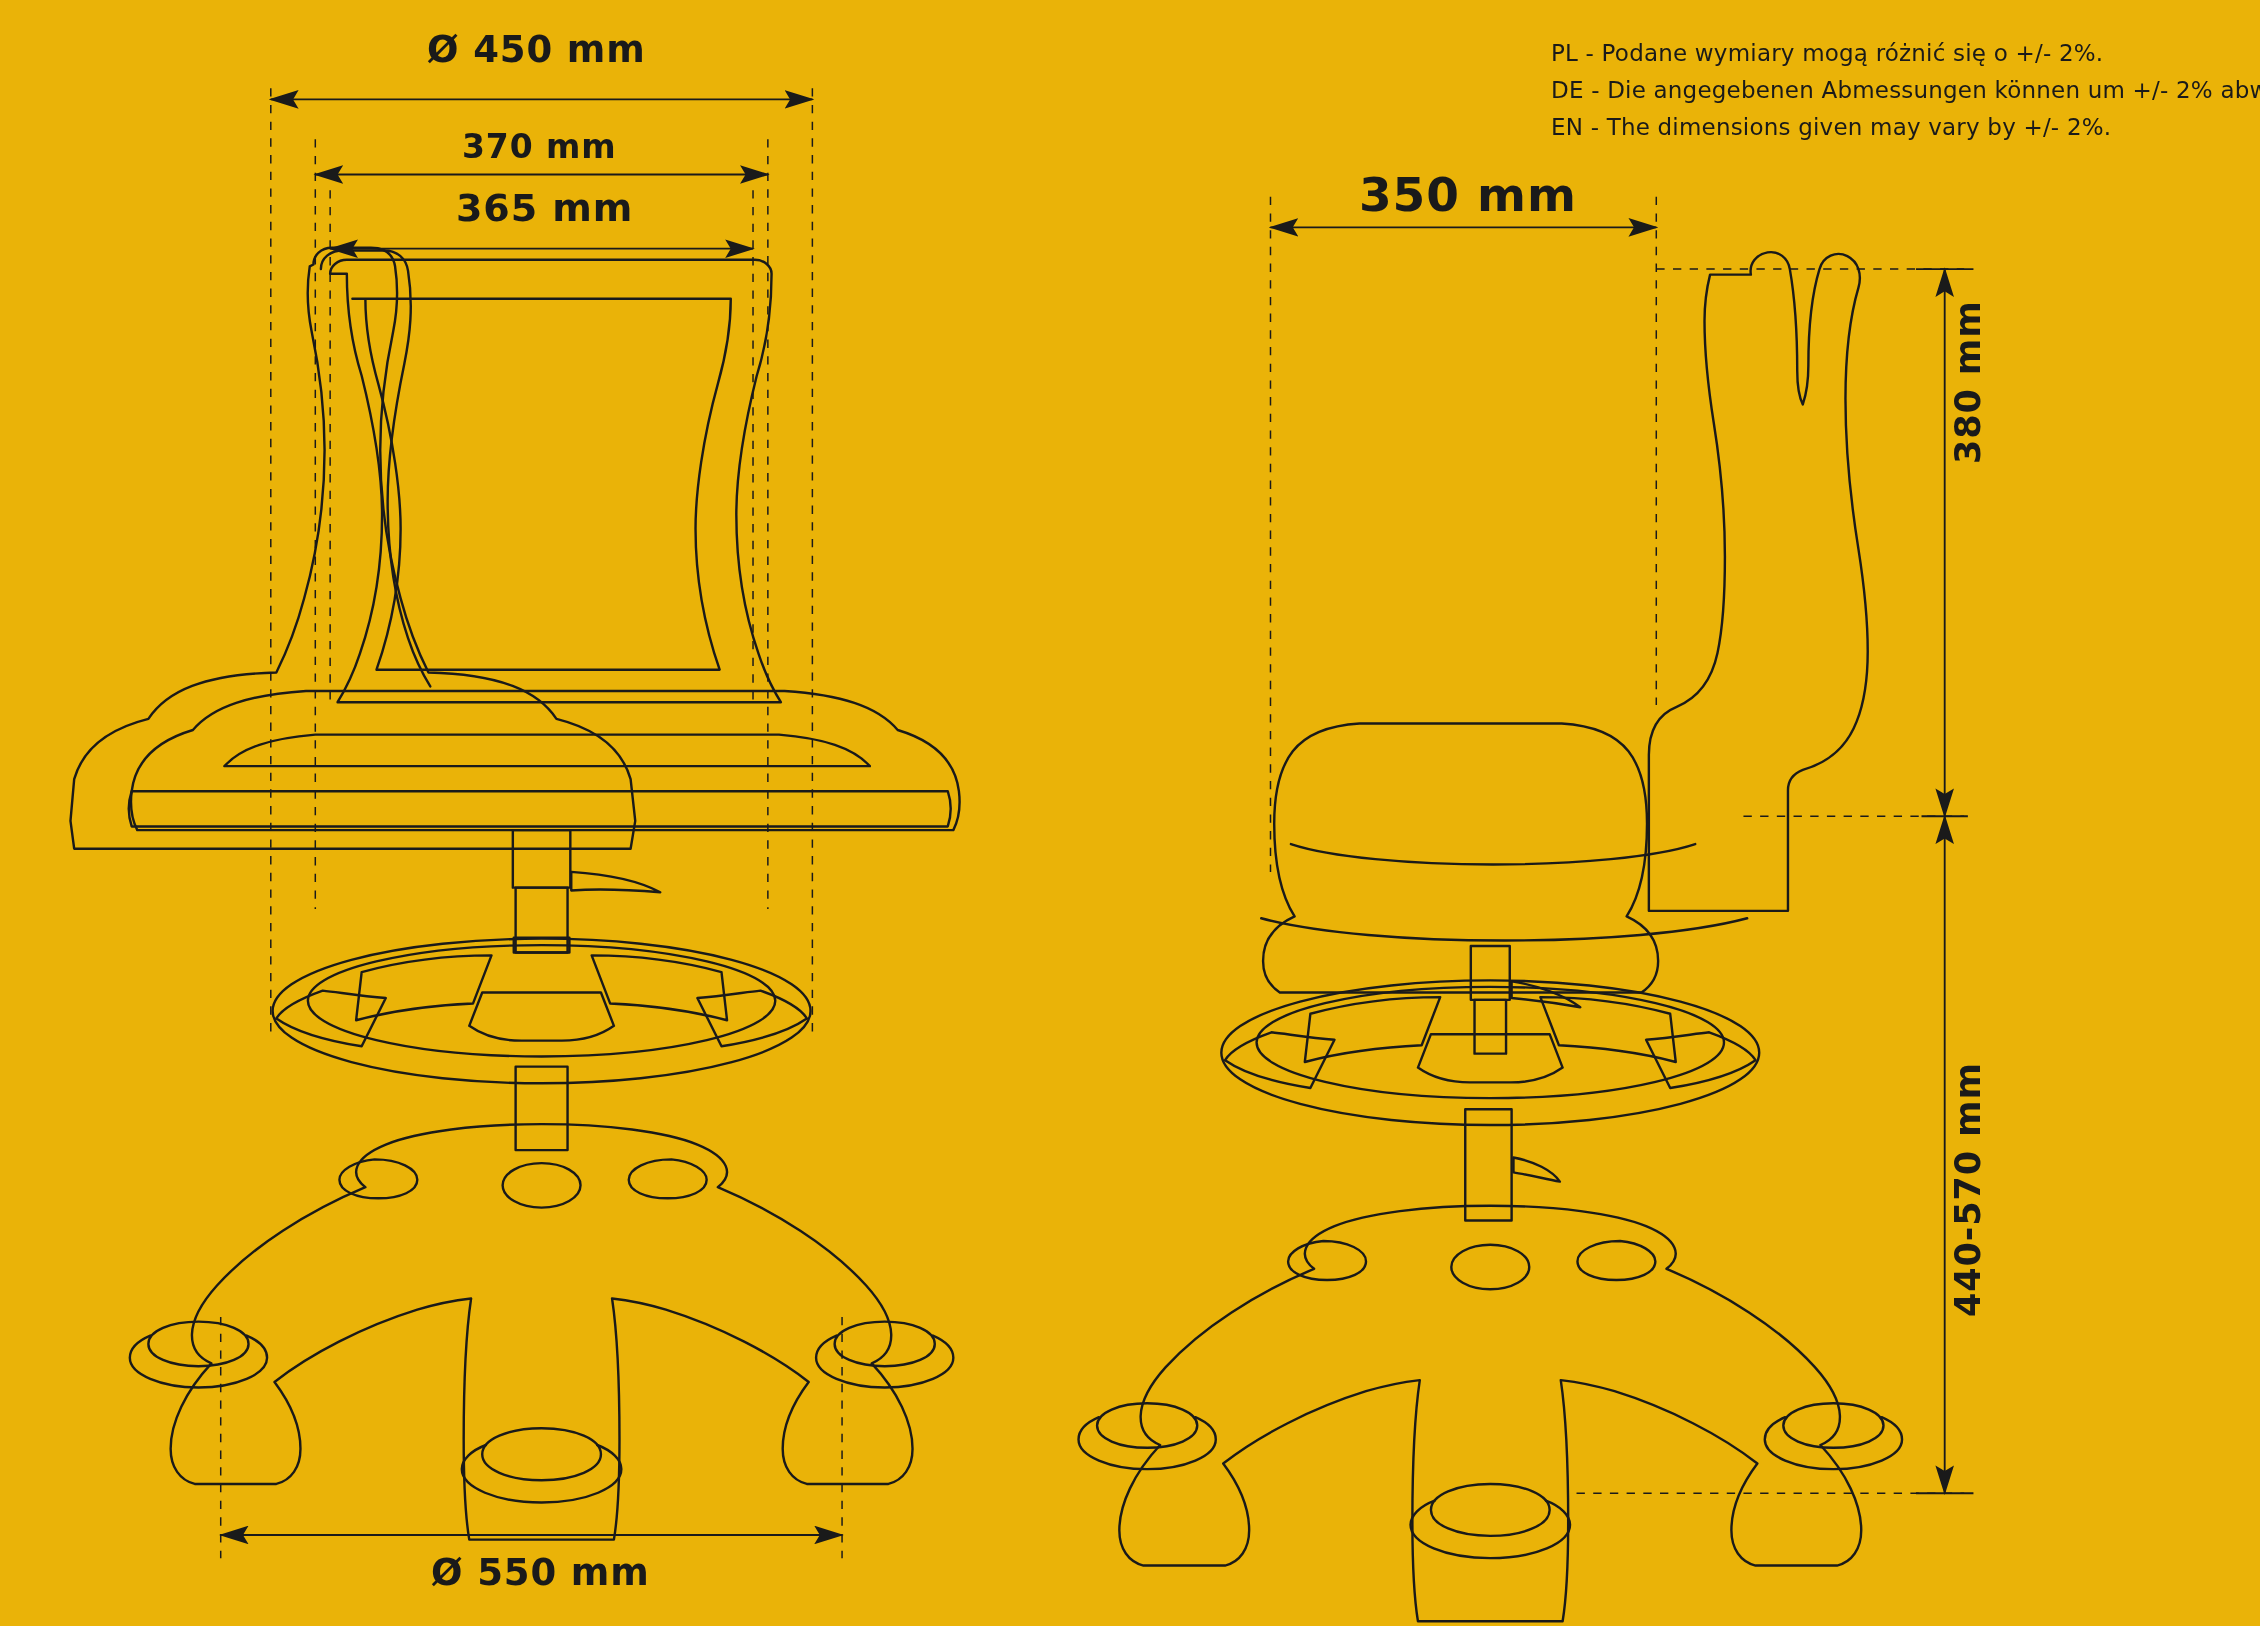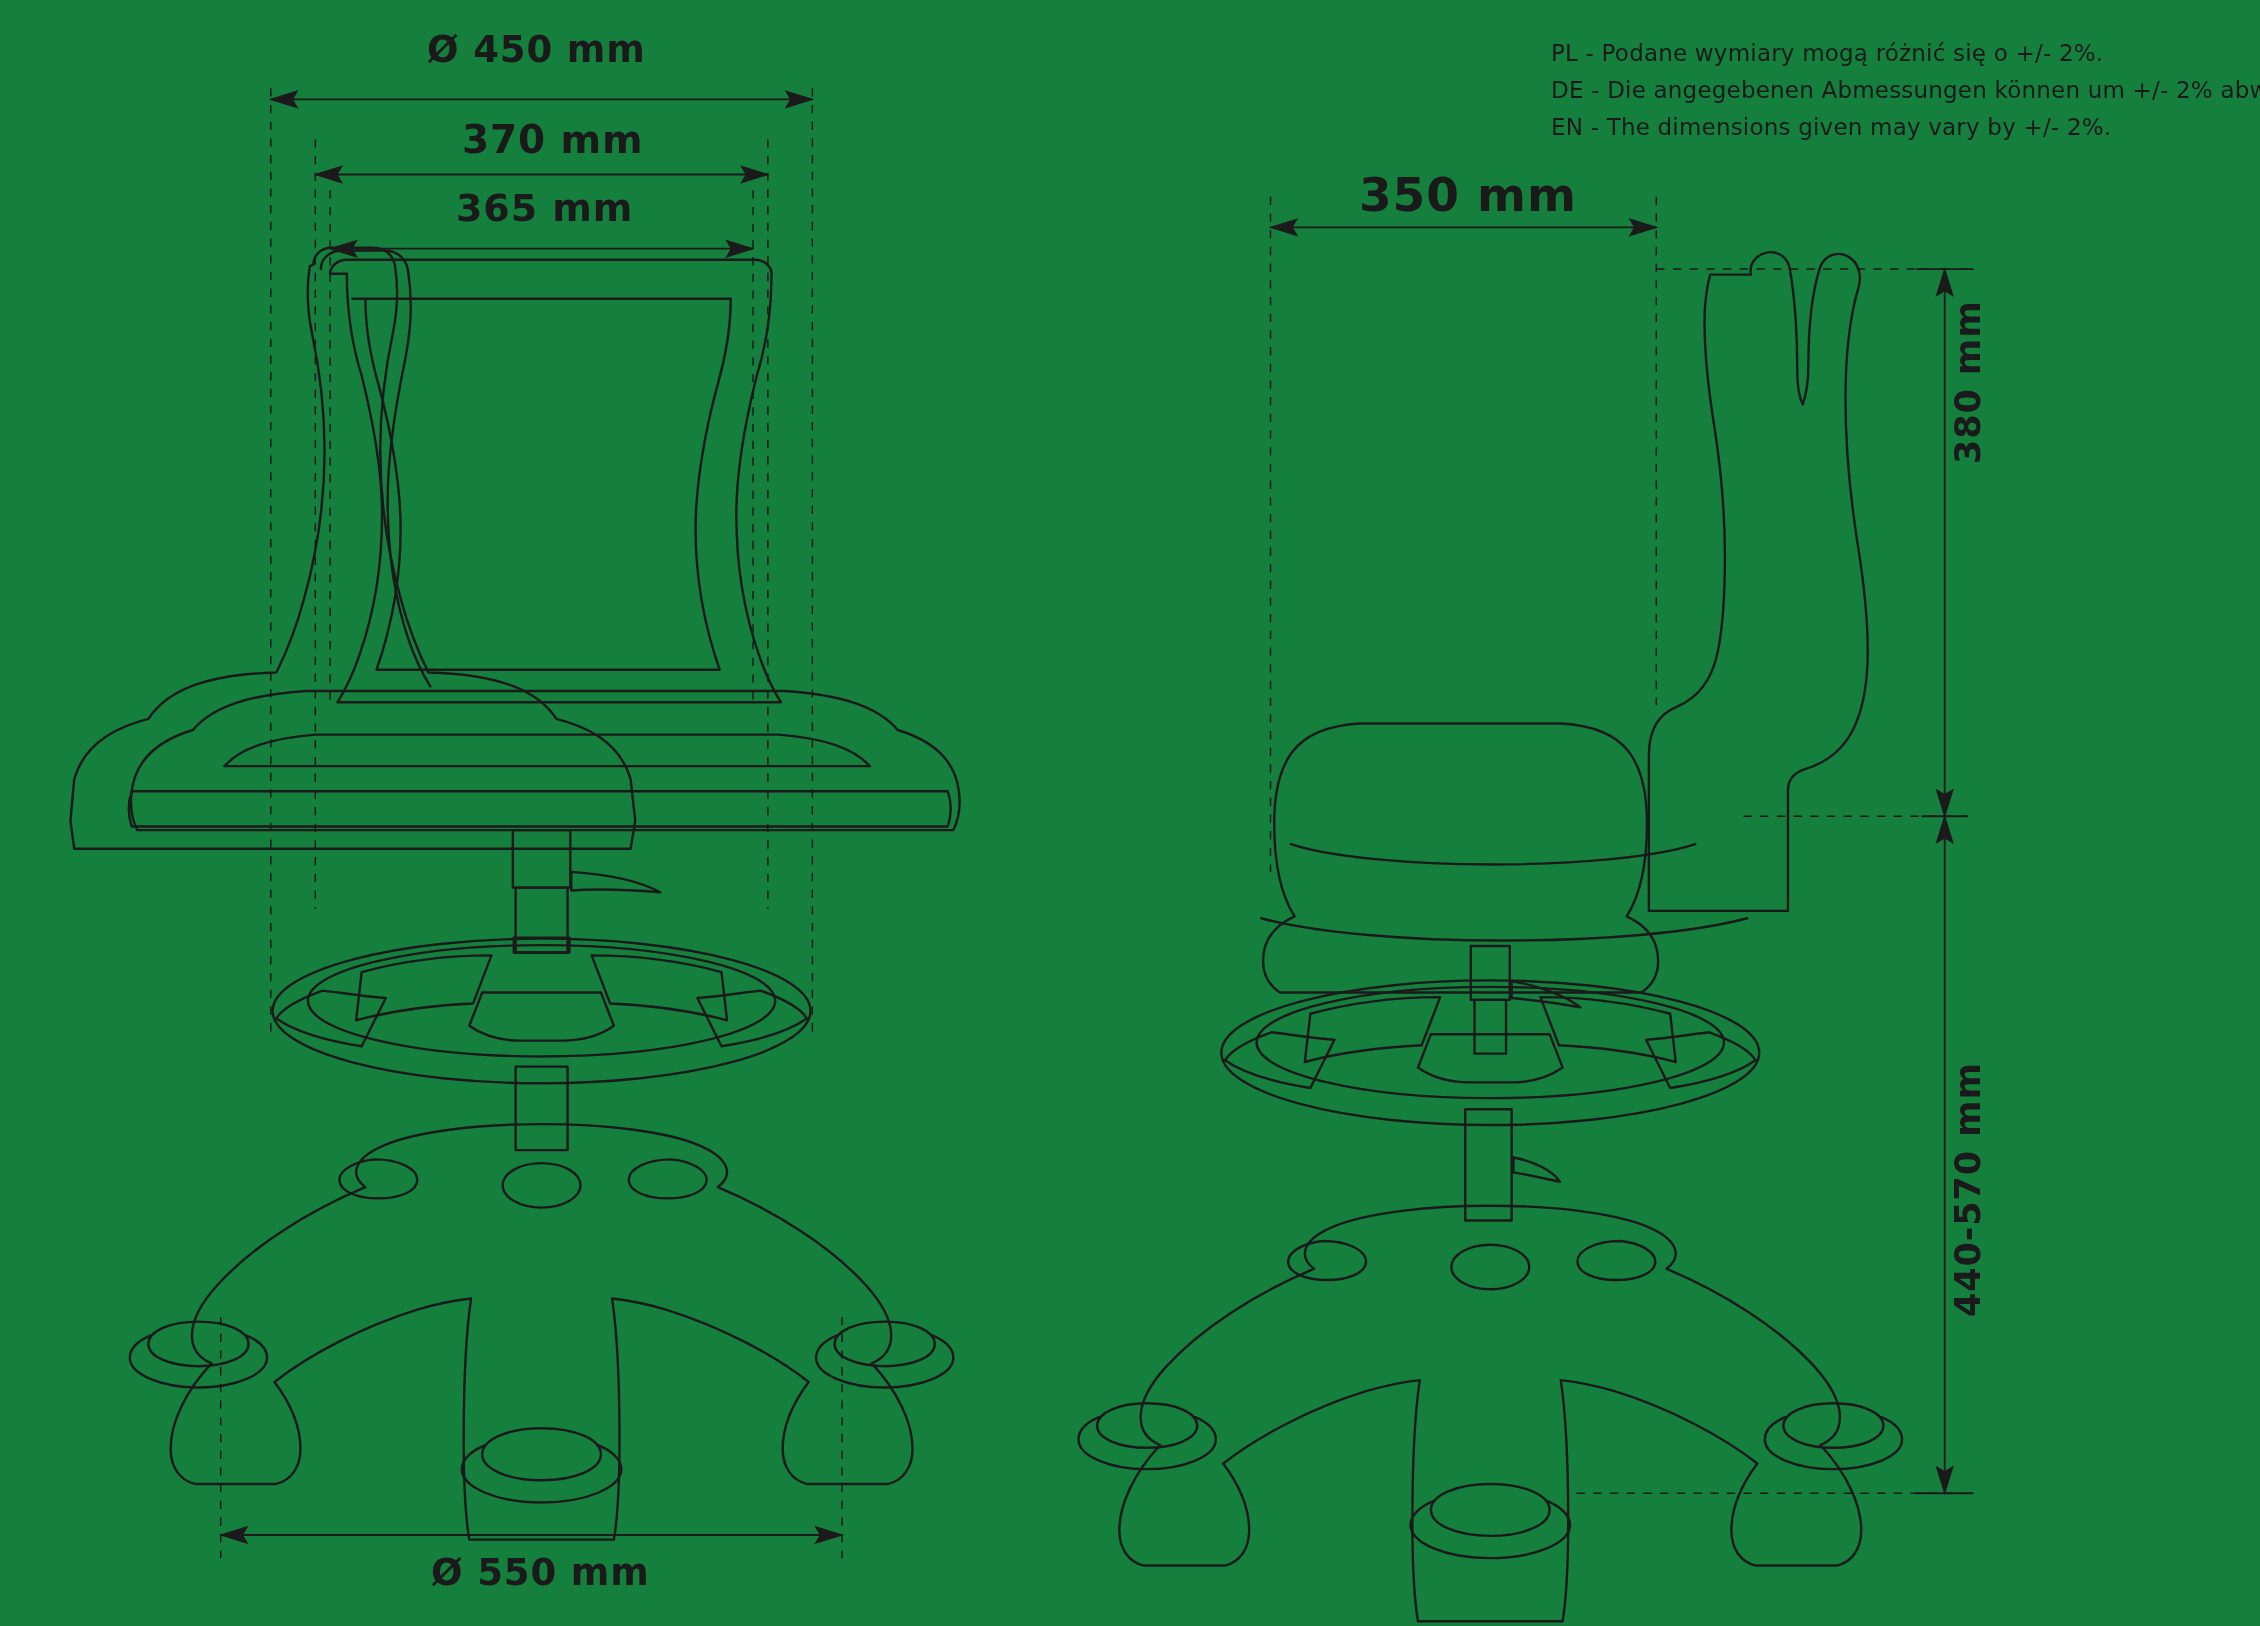--- a/index.html
+++ b/index.html
@@ -7,21 +7,21 @@
     padding: 0;
     background: #ffffff;
   }
   body {
     font-family: "DejaVu Sans", sans-serif;
   }
   #sheet {
     position: relative;
     width: 2260px;
     height: 1626px;
-    background: #15803d;
+    background: #eab308;
     overflow: hidden;
   }
   svg.layer {
     position: absolute;
     left: 0;
     top: 0;
     width: 2260px;
     height: 1626px;
   }
   .dim-label {
@@ -321,21 +321,21 @@
       <line x1="2097" y1="290" x2="2097" y2="880" marker-start="url(#arrL)" marker-end="url(#arrR)"></line>
       <line x1="2097" y1="880" x2="2097" y2="1610" marker-start="url(#arrL)" marker-end="url(#arrR)"></line>
       <line x1="2066" y1="290" x2="2128" y2="290" stroke-width="2"></line>
       <line x1="2066" y1="1610" x2="2128" y2="1610" stroke-width="2"></line>
       <line x1="2072" y1="880" x2="2122" y2="880" stroke-width="2"></line>
     </g>
   </svg>
 
   <div class="dim-label" style="left:427px; top:28px; font-size:37px;">Ø 450  mm</div>
 
-  <div class="dim-label" style="left:462px; top:117px; font-size:39px;">370  mm</div>
+  <div class="dim-label" style="left:462px; top:127px; font-size:33px;">370  mm</div>
 
   <div class="dim-label" style="left:456px; top:186px; font-size:38px;">365  mm</div>
 
   <div class="dim-label" style="left:431px; top:1551px; font-size:37px;">Ø 550  mm</div>
 
   <div class="dim-label" style="left:1359px; top:167px; font-size:47px;">350  mm</div>
 
   <div class="dim-label vert" style="left:1948px; top:464px; font-size:35px; transform:rotate(-90deg); transform-origin:left top;">380  mm</div>
 
   <div class="dim-label vert" style="left:1948px; top:1317px; font-size:35px; transform:rotate(-90deg); transform-origin:left top;">440-570  mm</div>

